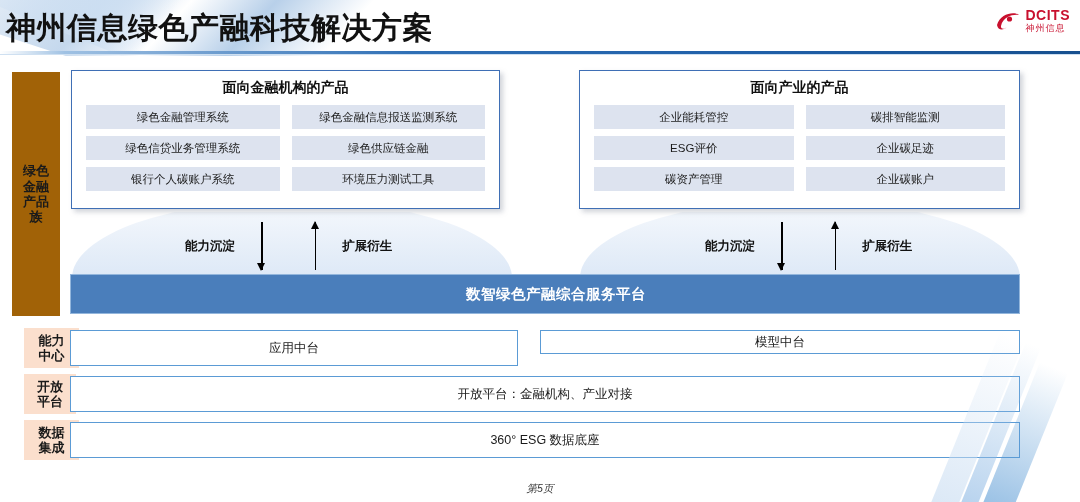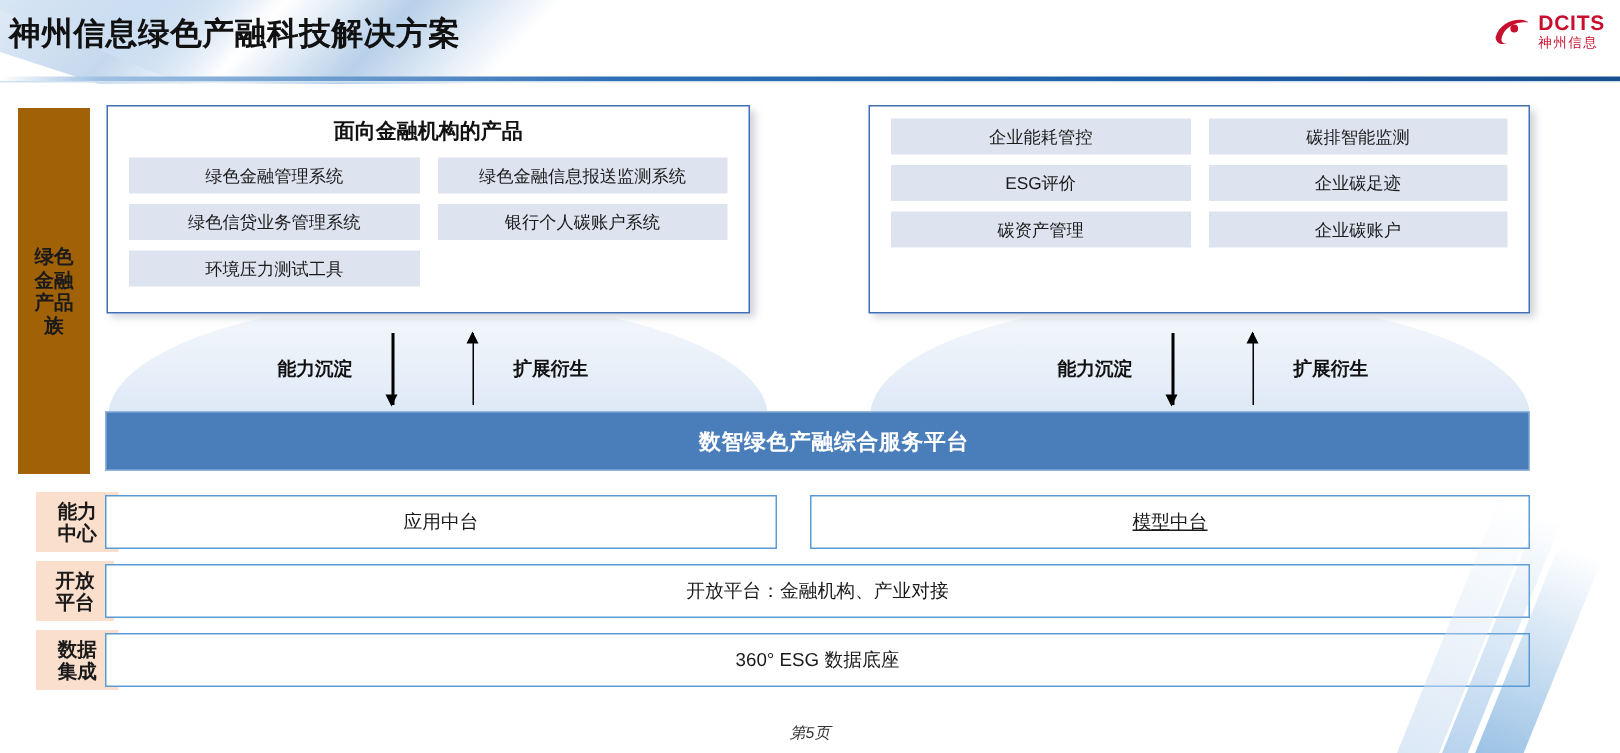--- a/index.html
+++ b/index.html
@@ -11,21 +11,21 @@
     position:relative;
   }
   
   .header{position:absolute;left:0;top:0;width:1080px;height:56px;overflow:hidden;}
   .header-swoosh{position:absolute;left:-40px;top:-64px;width:420px;height:150px;
     background:linear-gradient(115deg,rgba(255,255,255,0) 0%,rgba(186,209,234,.85) 38%,rgba(255,255,255,0) 52%,rgba(160,192,226,.75) 66%,rgba(255,255,255,0) 82%);
     transform:rotate(18deg);pointer-events:none;}
   .header-swoosh2{position:absolute;left:-20px;top:-80px;width:330px;height:140px;
     background:linear-gradient(105deg,rgba(255,255,255,0) 0%,rgba(205,223,242,.9) 45%,rgba(255,255,255,0) 60%);
     transform:rotate(22deg);pointer-events:none;}
-  .page-title{position:absolute;left:6px;top:8px;font-size:21px;font-weight:bold;letter-spacing:.5px;color:#111;}
+  .page-title{position:absolute;left:6px;top:8px;font-size:30px;font-weight:bold;letter-spacing:.5px;color:#111;}
   .header-rule{position:absolute;left:0;top:51px;width:1080px;height:3px;
     background:linear-gradient(90deg,#ffffff 0%,#9fc1e3 6%,#2f6fb5 38%,#1f5fa8 70%,#17508f 100%);}
   .header-rule2{position:absolute;left:0;top:54px;width:1080px;height:1px;background:#cfe0f1;}
   
   .logo{position:absolute;right:10px;top:8px;display:flex;align-items:center;gap:5px;}
   .logo-mark{width:26px;height:22px;position:relative;}
   .logo-text{display:flex;flex-direction:column;line-height:1;}
   .logo-text .en{font-size:14px;font-weight:bold;color:#c8102e;letter-spacing:.5px;}
   .logo-text .cn{font-size:9px;color:#c8102e;letter-spacing:1px;margin-top:2px;}
   
@@ -69,21 +69,21 @@
     border-left:4.5px solid transparent;border-right:4.5px solid transparent;border-bottom:8px solid #000;}
   
   .platform-bar{position:absolute;left:70px;top:274px;width:950px;height:40px;
     background:#4a7ebb;border:1px solid #93b6dc;box-sizing:border-box;
     display:flex;align-items:center;justify-content:center;
     color:#ffffff;font-size:14.5px;font-weight:bold;letter-spacing:.5px;padding-left:22px;}
   
   .bbox{position:absolute;background:#ffffff;border:1.6px solid #5b9bd5;box-sizing:border-box;
     display:flex;align-items:center;justify-content:center;font-size:12.5px;color:#1b1b1b;}
   .bb-app{left:70px;top:330px;width:448px;height:36px;}
-  .bb-model{left:540px;top:330px;width:480px;height:36px;text-decoration:underline;}
+  .bb-model{left:540px;top:330px;width:480px;height:24px;}
   .bb-open{left:70px;top:376px;width:950px;height:36px;}
   .bb-data{left:70px;top:422px;width:950px;height:36px;}
   
   .footer{position:absolute;left:0;top:482px;width:1080px;text-align:center;
     font-size:10.5px;font-style:italic;color:#333;}
 </style>
 </head>
 <body>
 
 <div class="header">
@@ -125,26 +125,28 @@
 <div class="side-label side-peach side-data">
   <span>数据<br>集成</span>
 </div>
 
 <div class="panel panel-left">
   <div class="panel-title">面向金融机构的产品</div>
   <div class="panel-grid">
     <div class="prod-cell">绿色金融管理系统</div>
     <div class="prod-cell">绿色金融信息报送监测系统</div>
     <div class="prod-cell">绿色信贷业务管理系统</div>
+    <div class="prod-cell">绿色供应链金融</div>
     <div class="prod-cell">银行个人碳账户系统</div>
     <div class="prod-cell">环境压力测试工具</div>
   </div>
 </div>
 
 <div class="panel panel-right">
+  <div class="panel-title">面向产业的产品</div>
   <div class="panel-grid">
     <div class="prod-cell">企业能耗管控</div>
     <div class="prod-cell">碳排智能监测</div>
     <div class="prod-cell">ESG评价</div>
     <div class="prod-cell">企业碳足迹</div>
     <div class="prod-cell">碳资产管理</div>
     <div class="prod-cell">企业碳账户</div>
   </div>
 </div>
 

